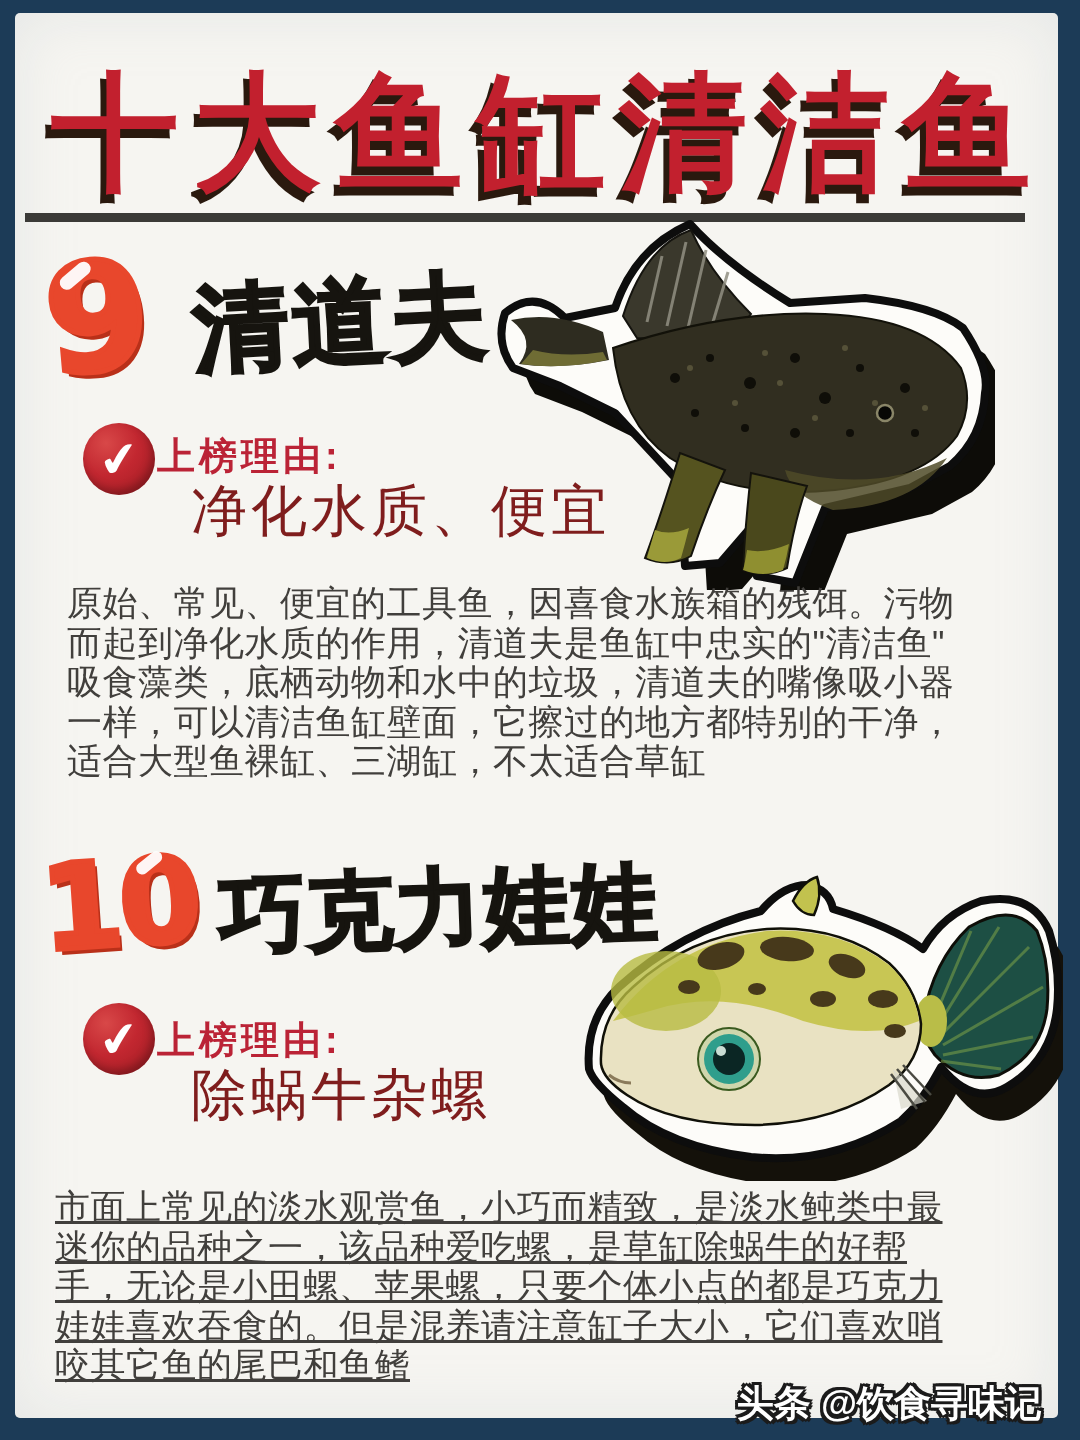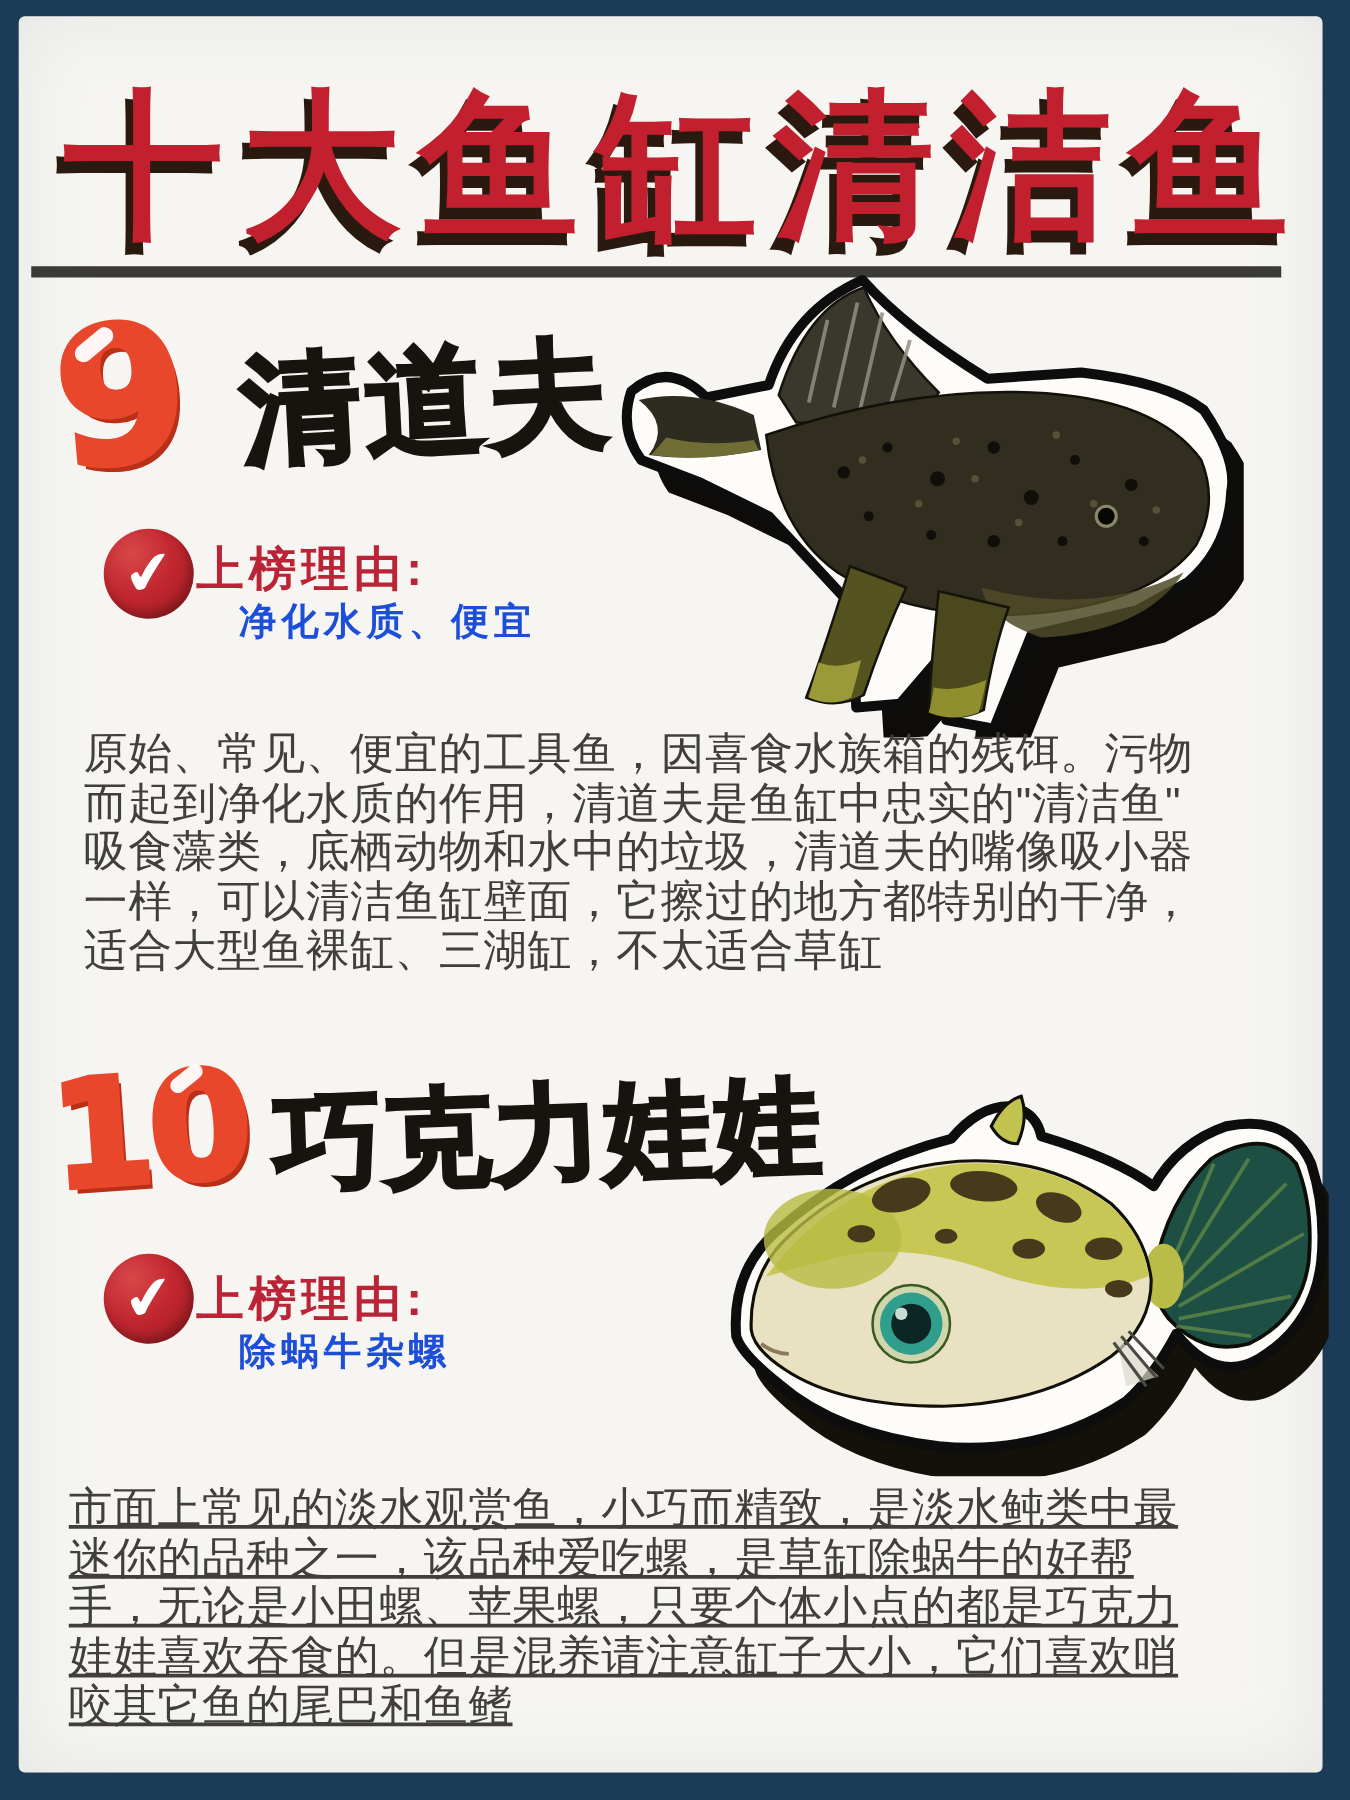--- a/index.html
+++ b/index.html
@@ -51,21 +51,21 @@
   }
   .badge .check{
     color:#fff;font-size:48px;font-weight:bold;transform:rotate(-8deg);
     font-family:"DejaVu Sans", sans-serif;line-height:1;
   }
   .reason-label{
     position:absolute;font-size:38px;font-weight:800;color:#bb2336;
     letter-spacing:4px;white-space:nowrap;line-height:1;
   }
   .reason-text{
-    position:absolute;font-size:30px;font-weight:700;color:#1d4ed8;
+    position:absolute;font-size:56px;font-weight:400;color:#7f1d1d;
     letter-spacing:4px;white-space:nowrap;line-height:1;
   }
   .para{
     position:absolute;font-size:35px;color:#413f3c;line-height:39.5px;
     letter-spacing:0.5px;white-space:pre-line;
   }
   .fish{position:absolute;}
   .watermark{
     position:absolute;right:16px;top:1366px;
     font-size:37px;font-weight:bold;color:#ffffff;white-space:nowrap;
@@ -219,13 +219,14 @@
     </div>
     <div class="reason-label" style="left:142px;top:1008px;">上榜理由:</div>
     <div class="reason-text" style="left:176px;top:1054px;text-align:right;">除蜗牛杂螺</div>
     <div class="para" style="left:40px;top:1174px;width:975px;text-decoration:underline;">市面上常见的淡水观赏鱼，小巧而精致，是淡水鲀类中最
 迷你的品种之一，该品种爱吃螺，是草缸除蜗牛的好帮
 手，无论是小田螺、苹果螺，只要个体小点的都是巧克力
 娃娃喜欢吞食的。但是混养请注意缸子大小，它们喜欢哨
 咬其它鱼的尾巴和鱼鳍</div>
   </section>
 
+  <div class="watermark">头条 @饮食寻味记</div>
 </div>
 
 </body></html>

